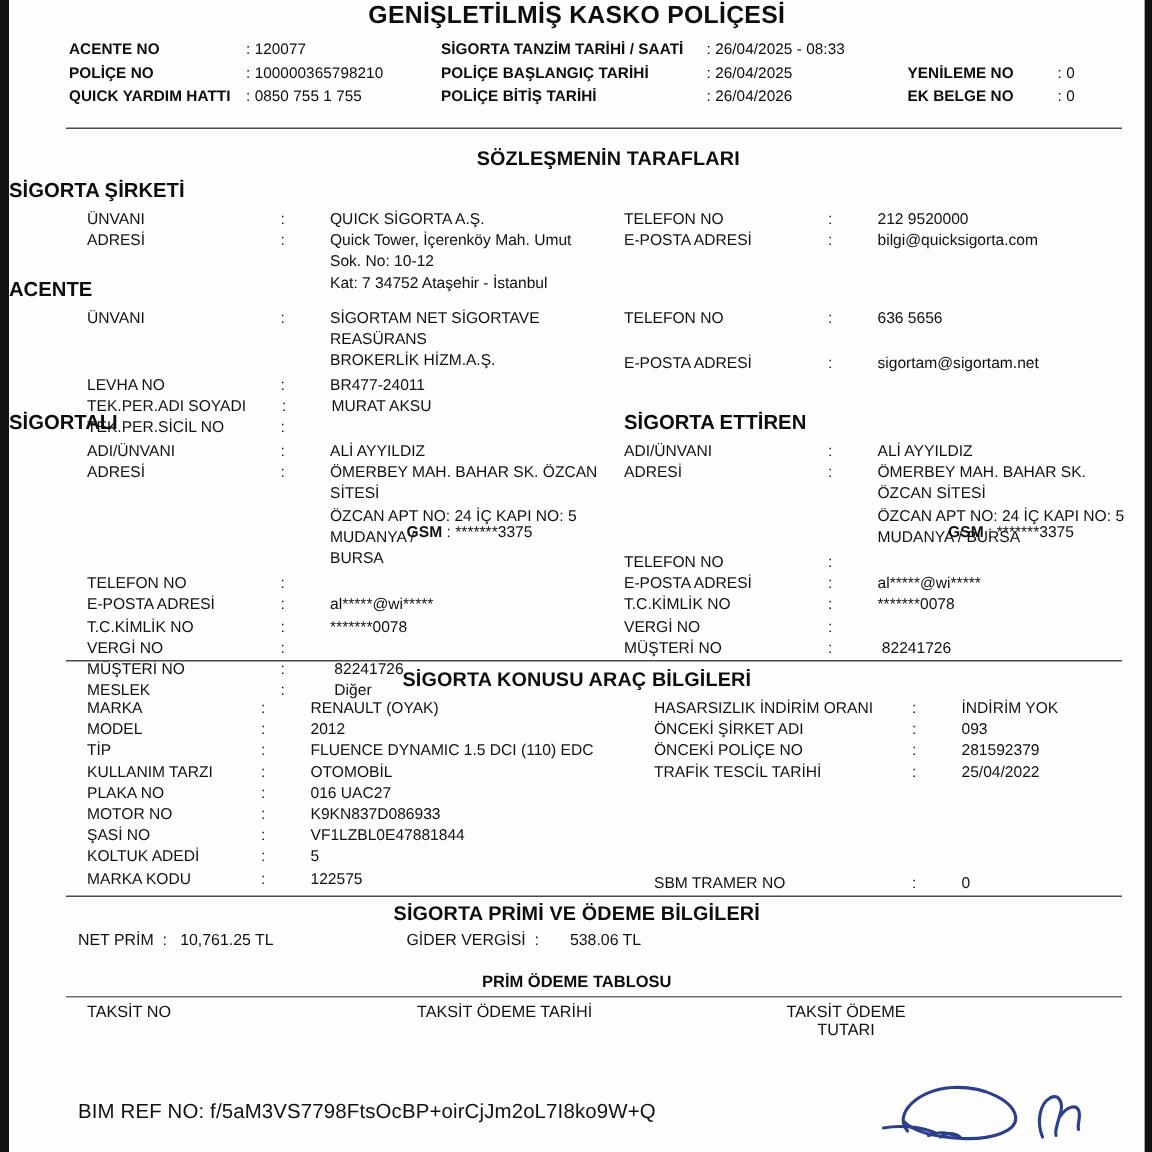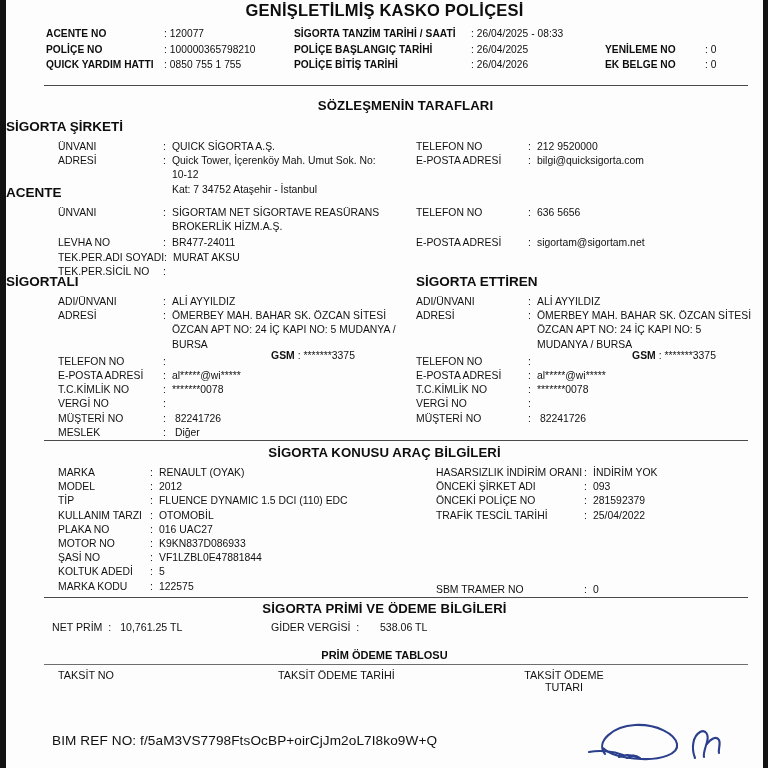--- a/index.html
+++ b/index.html
@@ -78,20 +78,21 @@
   }
   .kv .k { font-weight: bold; letter-spacing: .05px; }
   .kv .sep { }
   .kv .v { }
 
   .row {
     display: flex;
     font-size: 10.4px;
     color: #111;
     line-height: 14.2px;
+    gap: 24px;
   }
   .row .k {
     flex: 0 0 auto;
     white-space: nowrap;
   }
   .row .c {
     flex: 0 0 9px;
     text-align: left;
   }
   .row .v {

